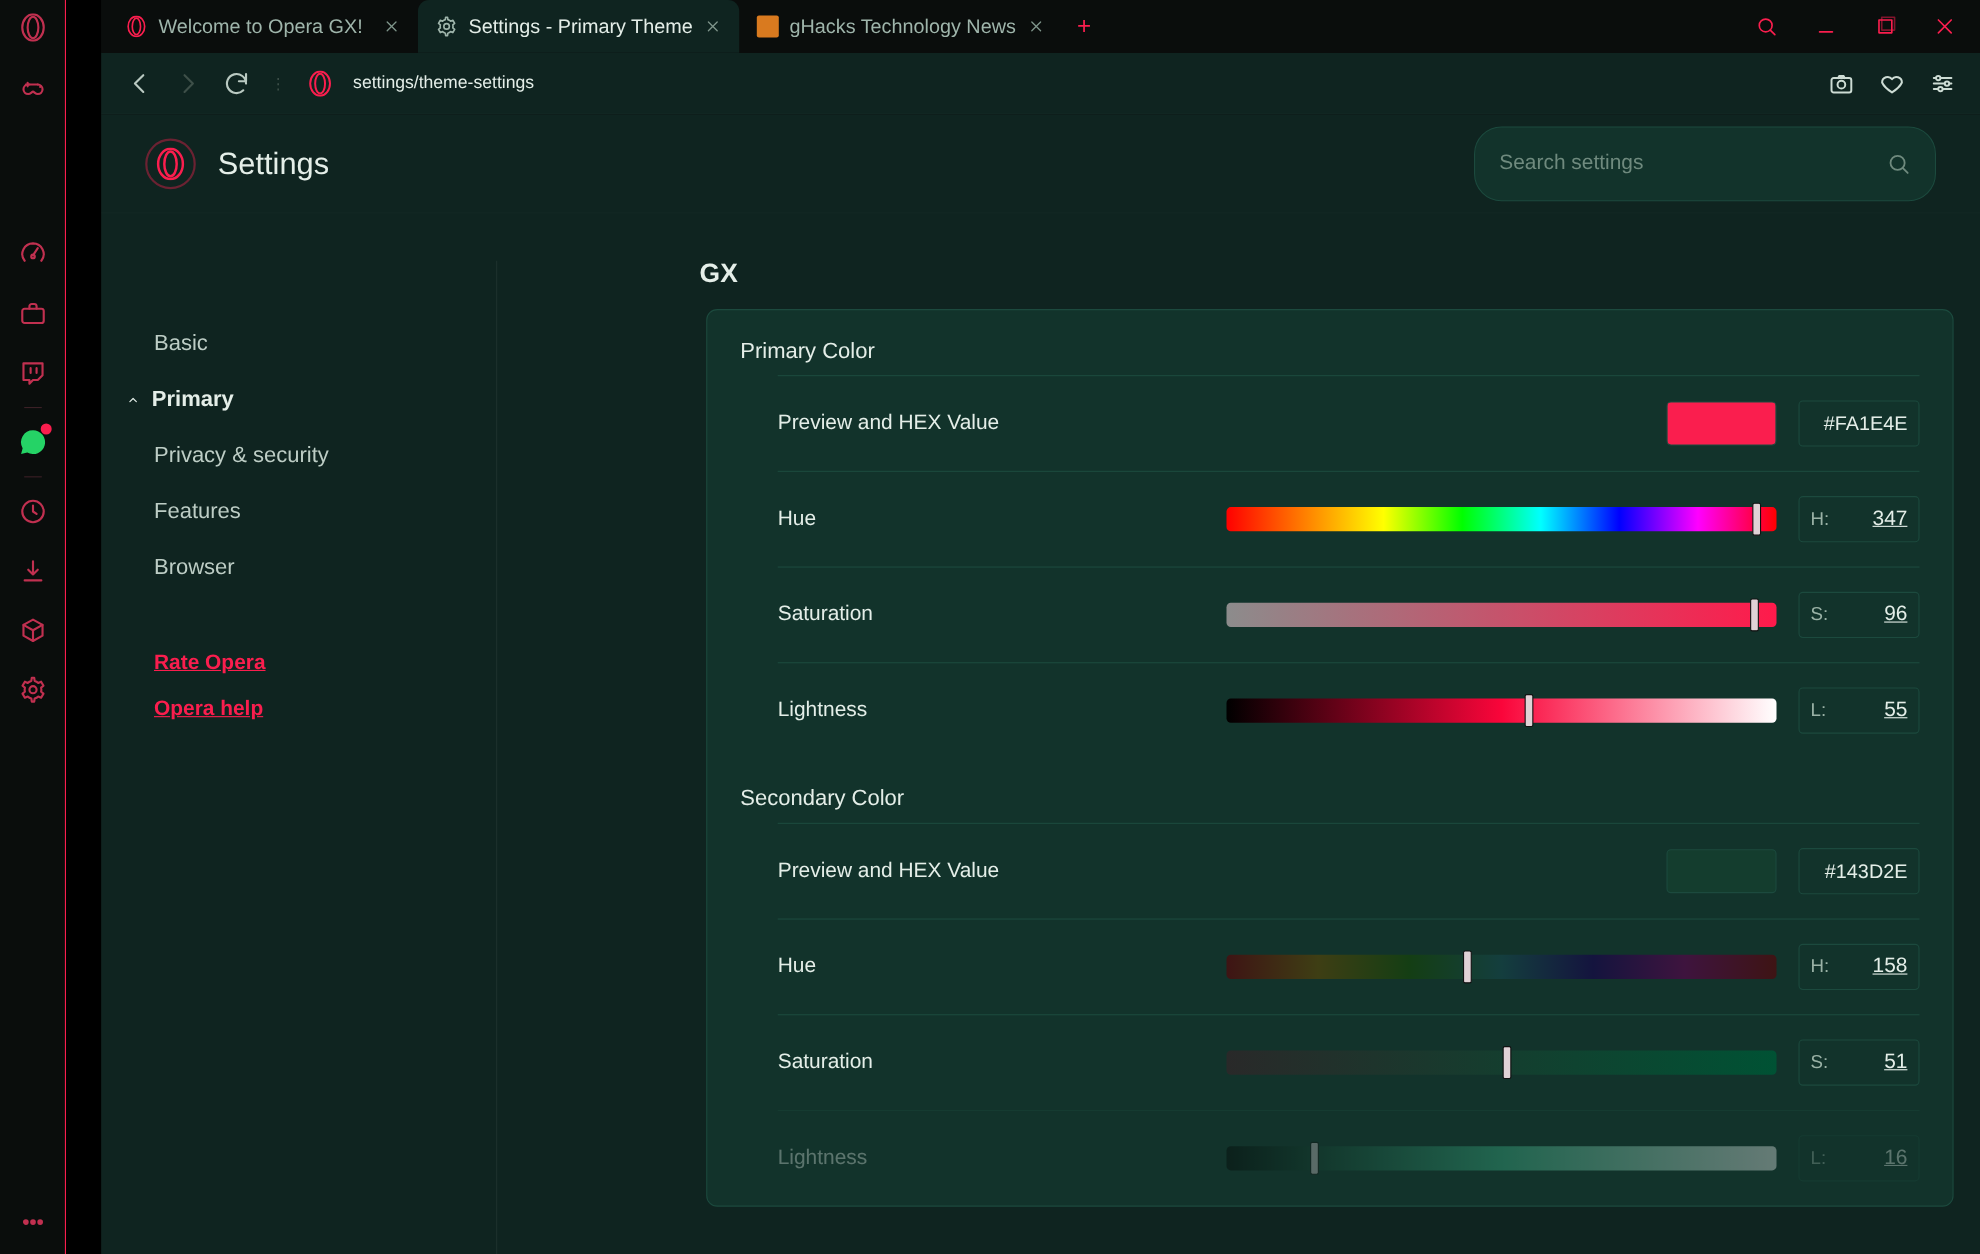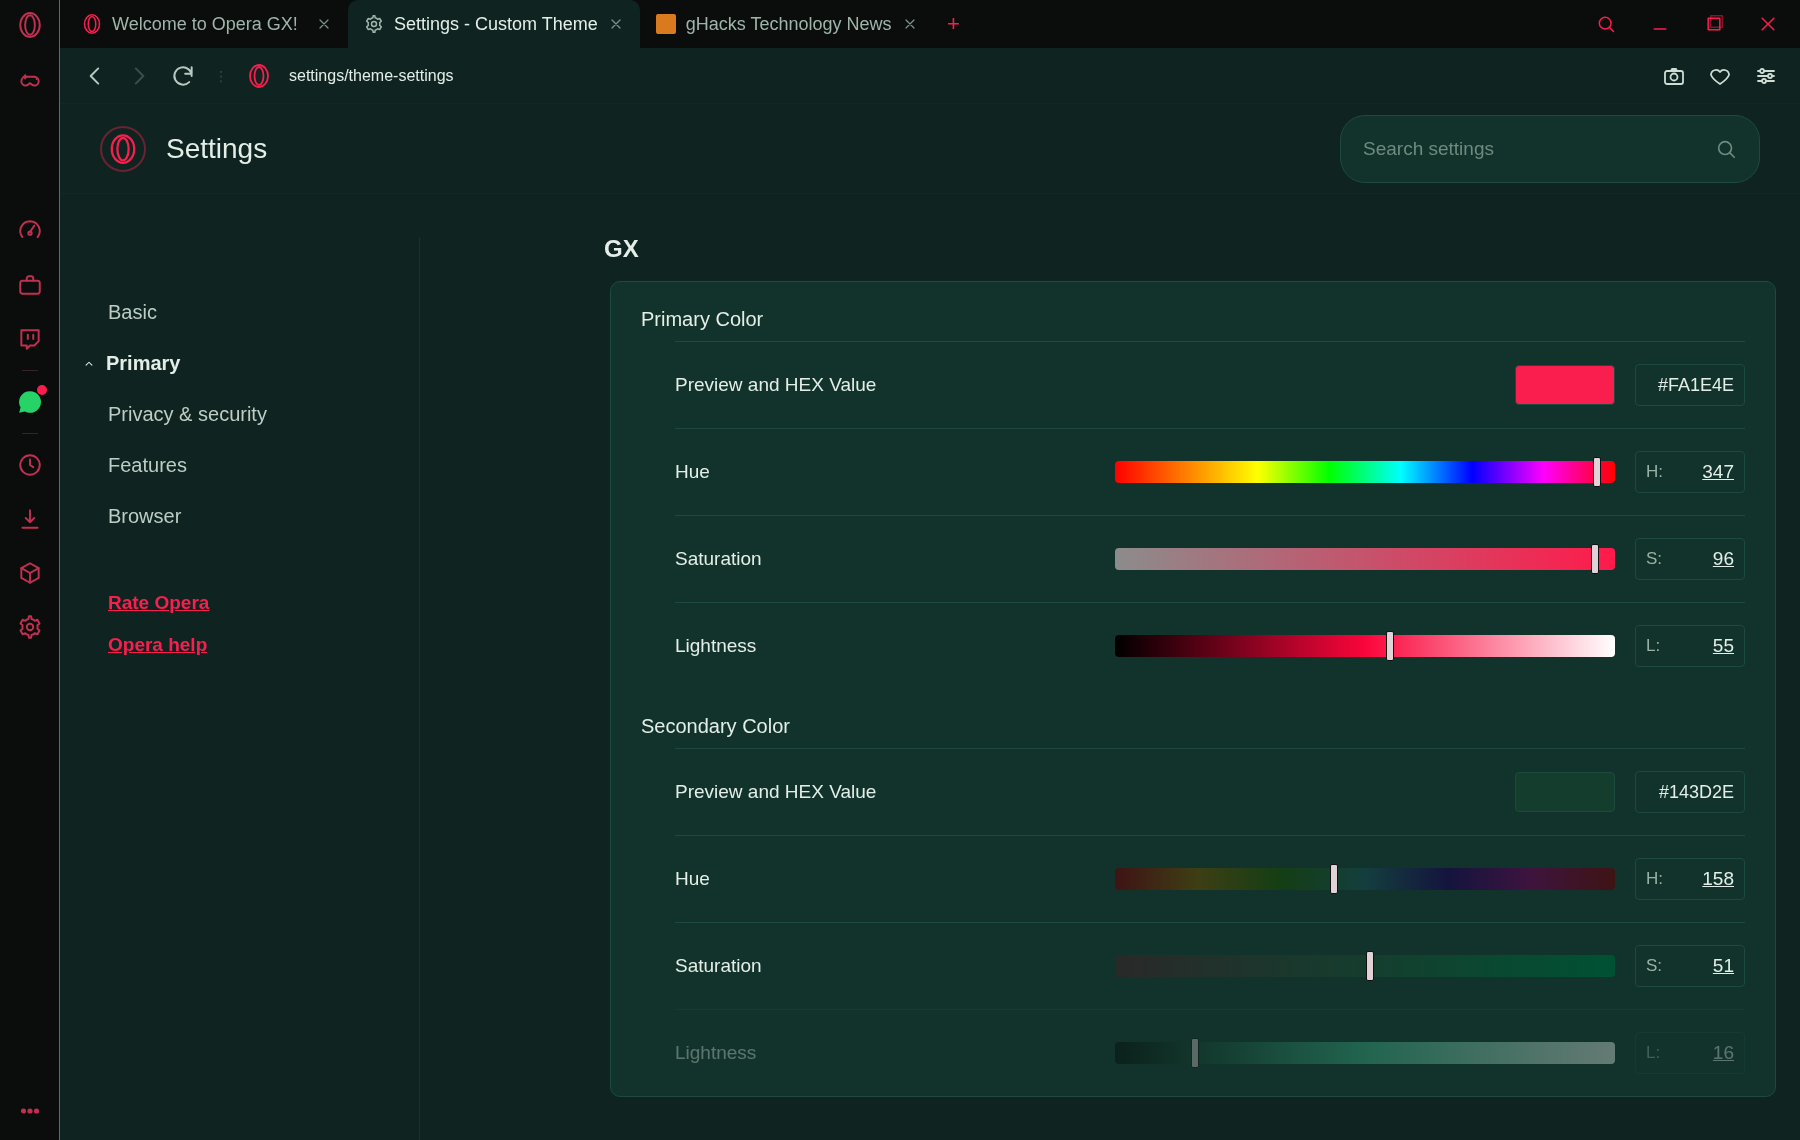--- a/index.html
+++ b/index.html
@@ -10,21 +10,21 @@
   --bg0: #0b0f0e;
   --bg1: #0f2420;
   --bg2: #12332b;
   --bg3: #153b32;
   --txt: #e4eee8;
   --txt-dim: #9fb5ab;
   --border-dim: #1c4a3e;
 }
 
 
-.window { display: grid; grid-template-columns: 60px 1fr; height: 100%; }
+.window { display: grid; grid-template-columns: 60px 1fr; height: 100%; gap: 32px; }
 .left-rail {
   background: #0a0d0c; border-right: 1px solid var(--accent);
   display: flex; flex-direction: column; align-items: center; gap: 28px; padding-top: 12px;
 }
 .rail-icon { width: 26px; height: 26px; display:flex; align-items:center; justify-content:center; color:#c13050; }
 .rail-icon svg { width:100%; height:100%; }
 .rail-divider { width: 16px; height:1px; background:#3b2026; margin: -10px 0; }
 .rail-bottom { margin-top:auto; margin-bottom:16px; }
 
 .main-col { display:flex; flex-direction:column; background: var(--bg0); }
@@ -210,21 +210,21 @@
               <path d="M6 6l12 12M18 6L6 18"></path>
             </svg></span>
       </div>
       <div class="tab active">
         <span class="tab-favicon">
             <svg viewBox="0 0 24 24" style="color:#9fb5ab">
               <circle cx="12" cy="12" r="3"></circle>
               <path d="M19 12a7 7 0 00-.2-1.7l2-1.6-2-3.4-2.4 1a7 7 0 00-3-1.7L13 2h-2l-.4 2.6a7 7 0 00-3 1.7l-2.4-1-2 3.4 2 1.6A7 7 0 005 12c0 .6.1 1.1.2 1.7l-2 1.6 2 3.4 2.4-1a7 7 0 003 1.7L11 22h2l.4-2.6a7 7 0 003-1.7l2.4 1 2-3.4-2-1.6c.1-.6.2-1.1.2-1.7z"></path>
             </svg>
           </span>
-        <span>Settings - Custom Theme</span>
+        <span>Settings - Primary Theme</span>
         <span class="tab-close"><svg viewBox="0 0 24 24">
               <path d="M6 6l12 12M18 6L6 18"></path>
             </svg></span>
       </div>
       <div class="tab" style="min-width:272px">
         <span class="tab-favicon" style="background:#d97a1f; border-radius:2px;"></span>
         <span>gHacks Technology News</span>
         <span class="tab-close"><svg viewBox="0 0 24 24">
               <path d="M6 6l12 12M18 6L6 18"></path>
             </svg></span>

